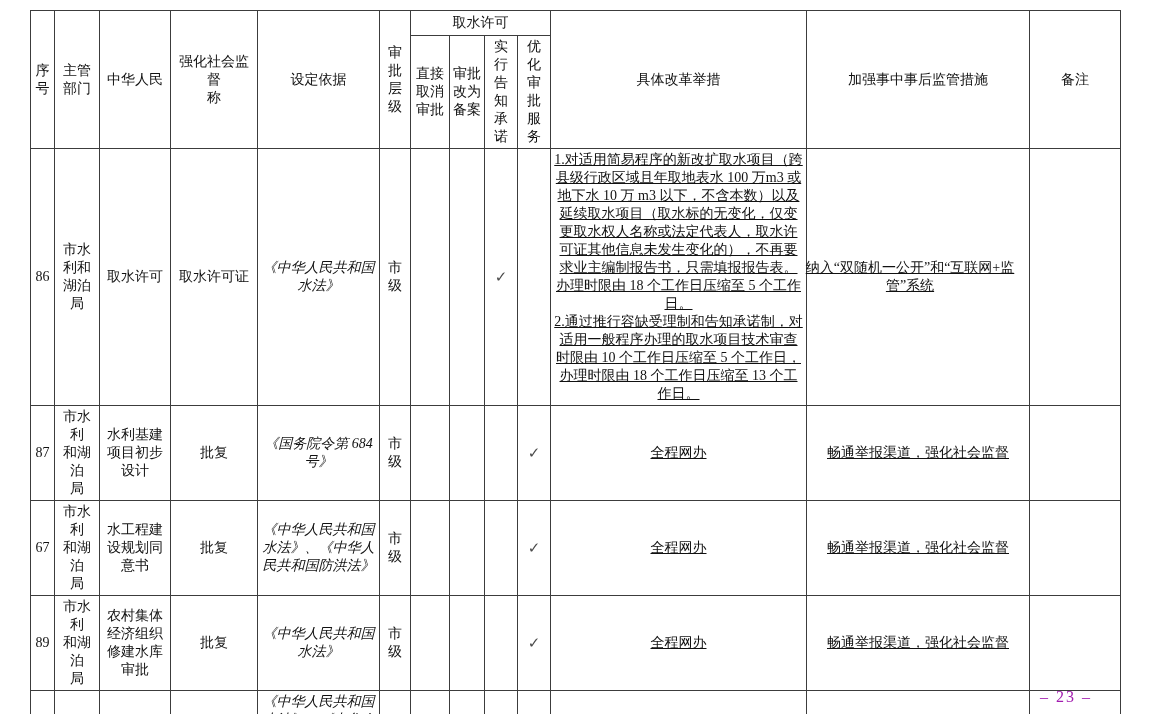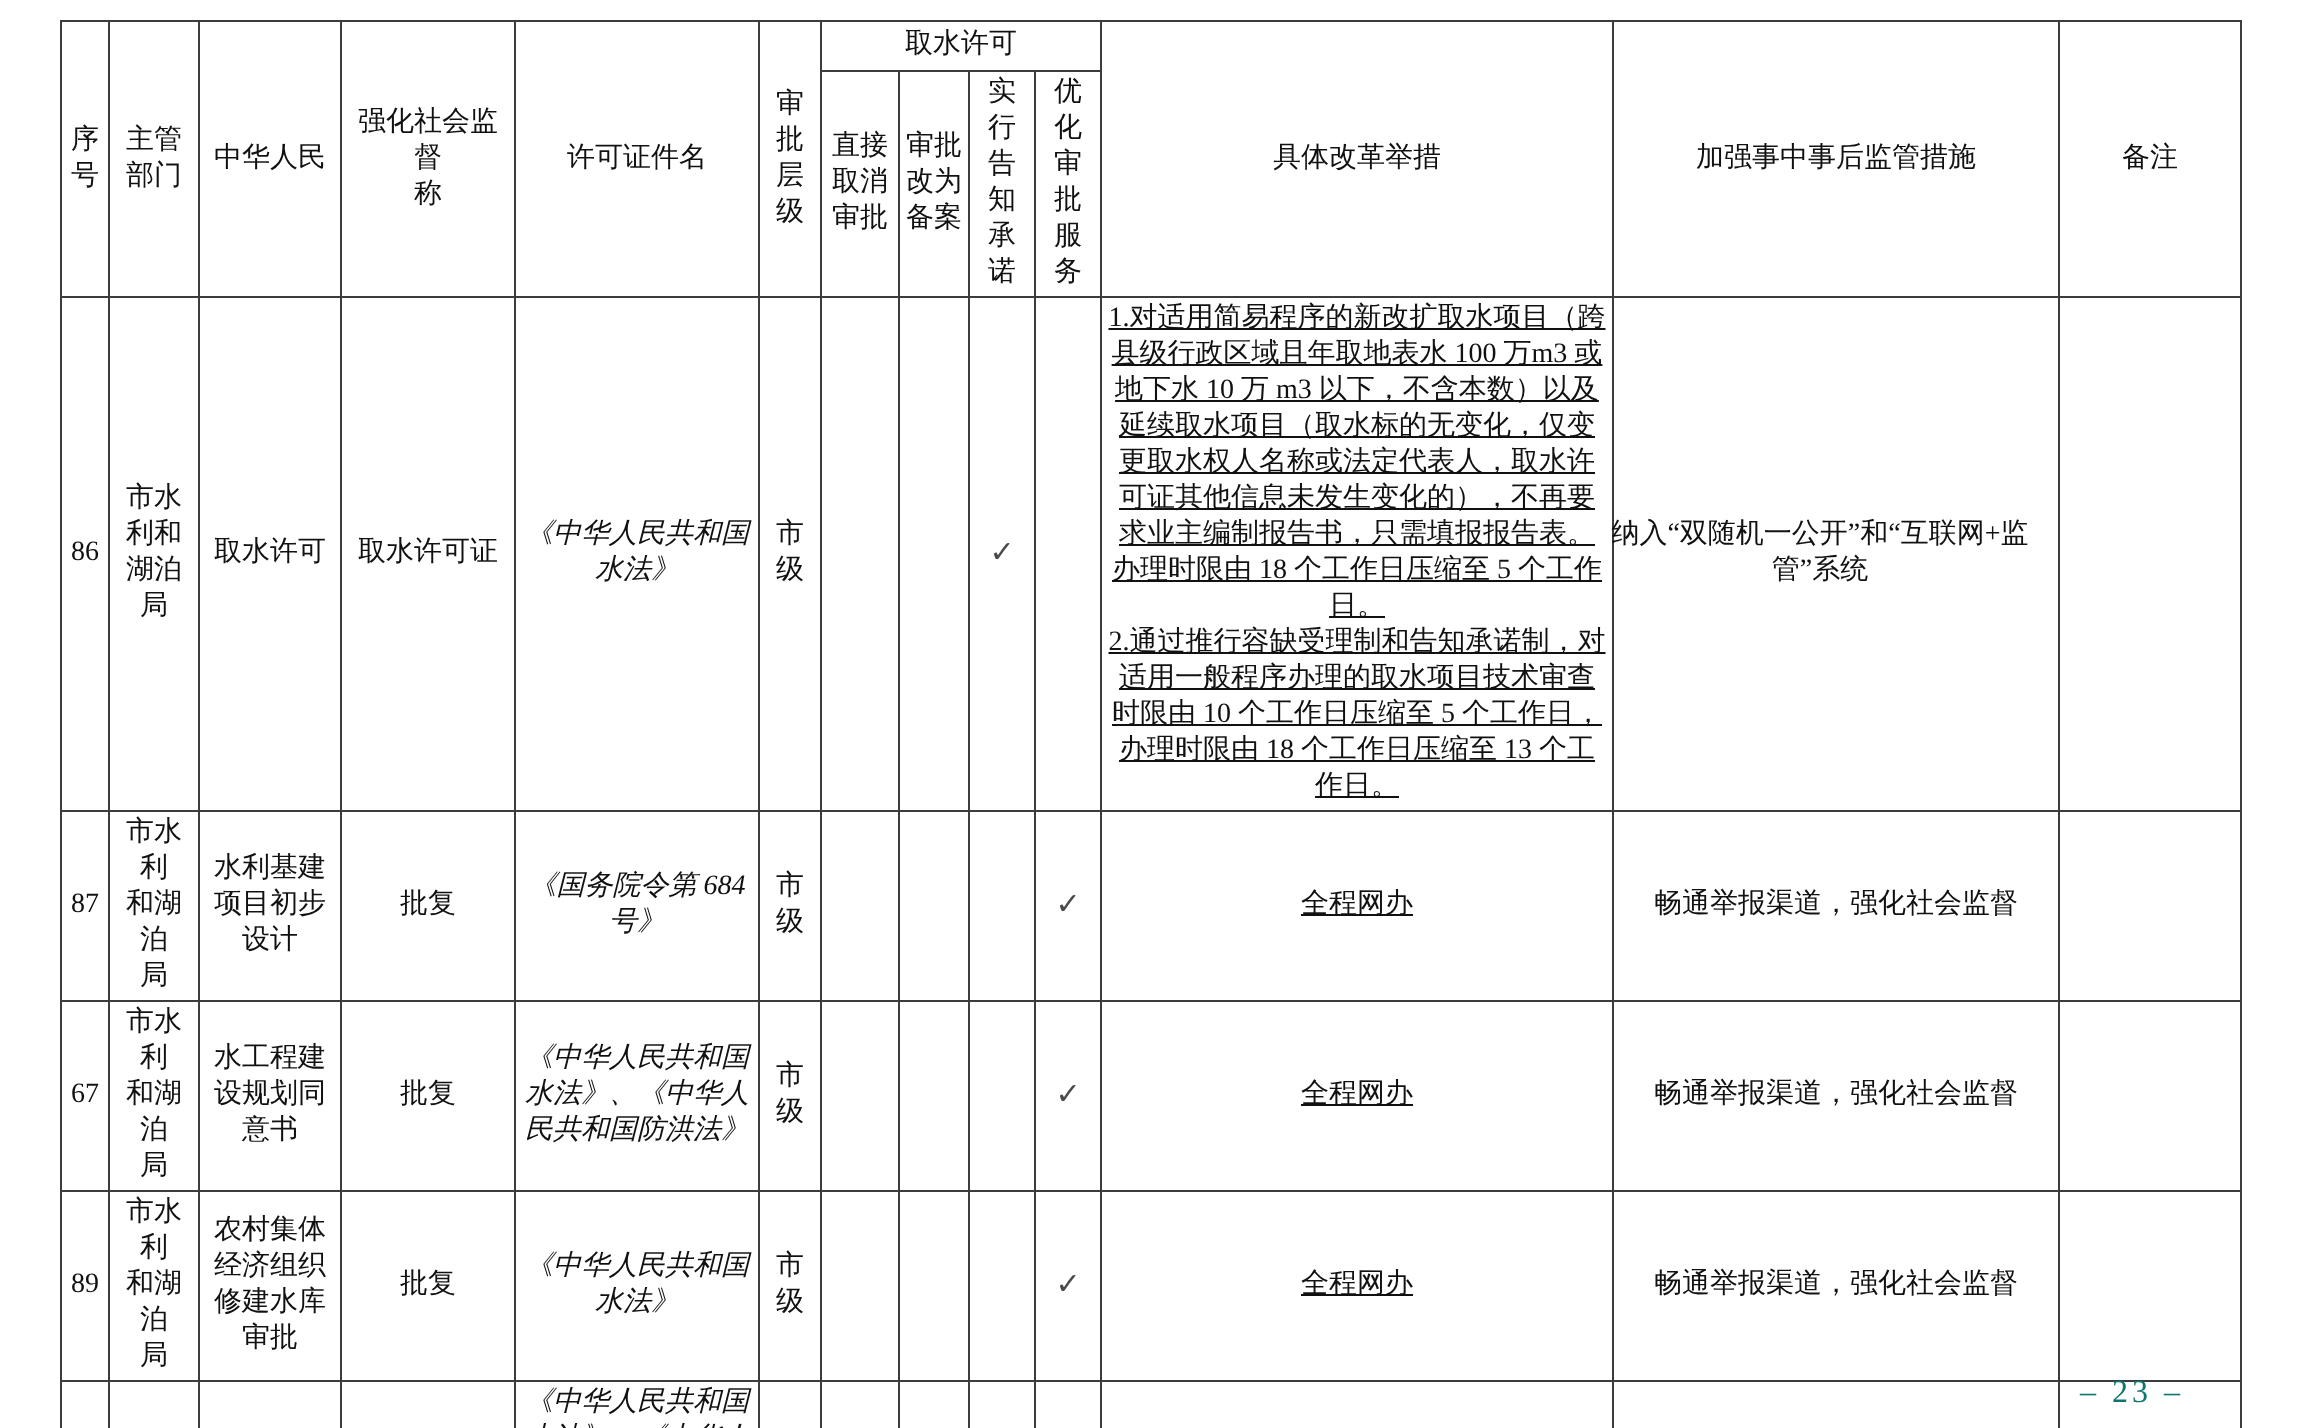--- a/index.html
+++ b/index.html
@@ -24,30 +24,30 @@
     border: 1px solid #3c3c3c;
     vertical-align: middle;
     text-align: center;
     padding: 2px 3px;
     font-weight: normal;
     overflow: visible;
   }
   .pre { white-space: pre-line; }
   .cell-basis { text-align: left; padding-left: 6px; padding-right: 4px; font-style: italic; }
   .cell-measures { text-align: left; padding-left: 6px; padding-right: 4px; text-decoration: underline; }
-  .cell-supervision { text-align: left; padding-left: 7px; padding-right: 4px; }
+  .cell-supervision { text-align: left; padding-left: 7px; padding-right: 4px; text-decoration: underline; }
   .check { font-size: 15px; color: #4a4a4a; }
   .overflow-left { position: relative; left: -16px; width: calc(100% + 16px); }
 
   .page-number {
     position: absolute;
     left: 1040px; top: 688px;
     font-size: 16px;
     letter-spacing: 2px;
-    color: #0f766e;
+    color: #a21caf;
   }
 </style>
 </head>
 <body>
 
 <div class="page">
 
   <table class="doc-table">
     <colgroup>
       <col style="width:24px">
@@ -66,21 +66,21 @@
     </colgroup>
     <thead>
       <tr style="height:25px">
         <th rowspan="2" class="pre">序
 号</th>
         <th rowspan="2" class="pre">主管
 部门</th>
         <th rowspan="2">中华人民</th>
         <th rowspan="2" class="pre">强化社会监督
 称</th>
-        <th rowspan="2">许可证件名</th>
+        <th rowspan="2">设定依据</th>
         <th rowspan="2" class="pre">审批
 层级</th>
         <th colspan="4">取水许可</th>
         <th rowspan="2">具体改革举措</th>
         <th rowspan="2">加强事中事后监管措施</th>
         <th rowspan="2">备注</th>
       </tr>
       <tr style="height:63px">
         <th class="pre">直接
 取消

